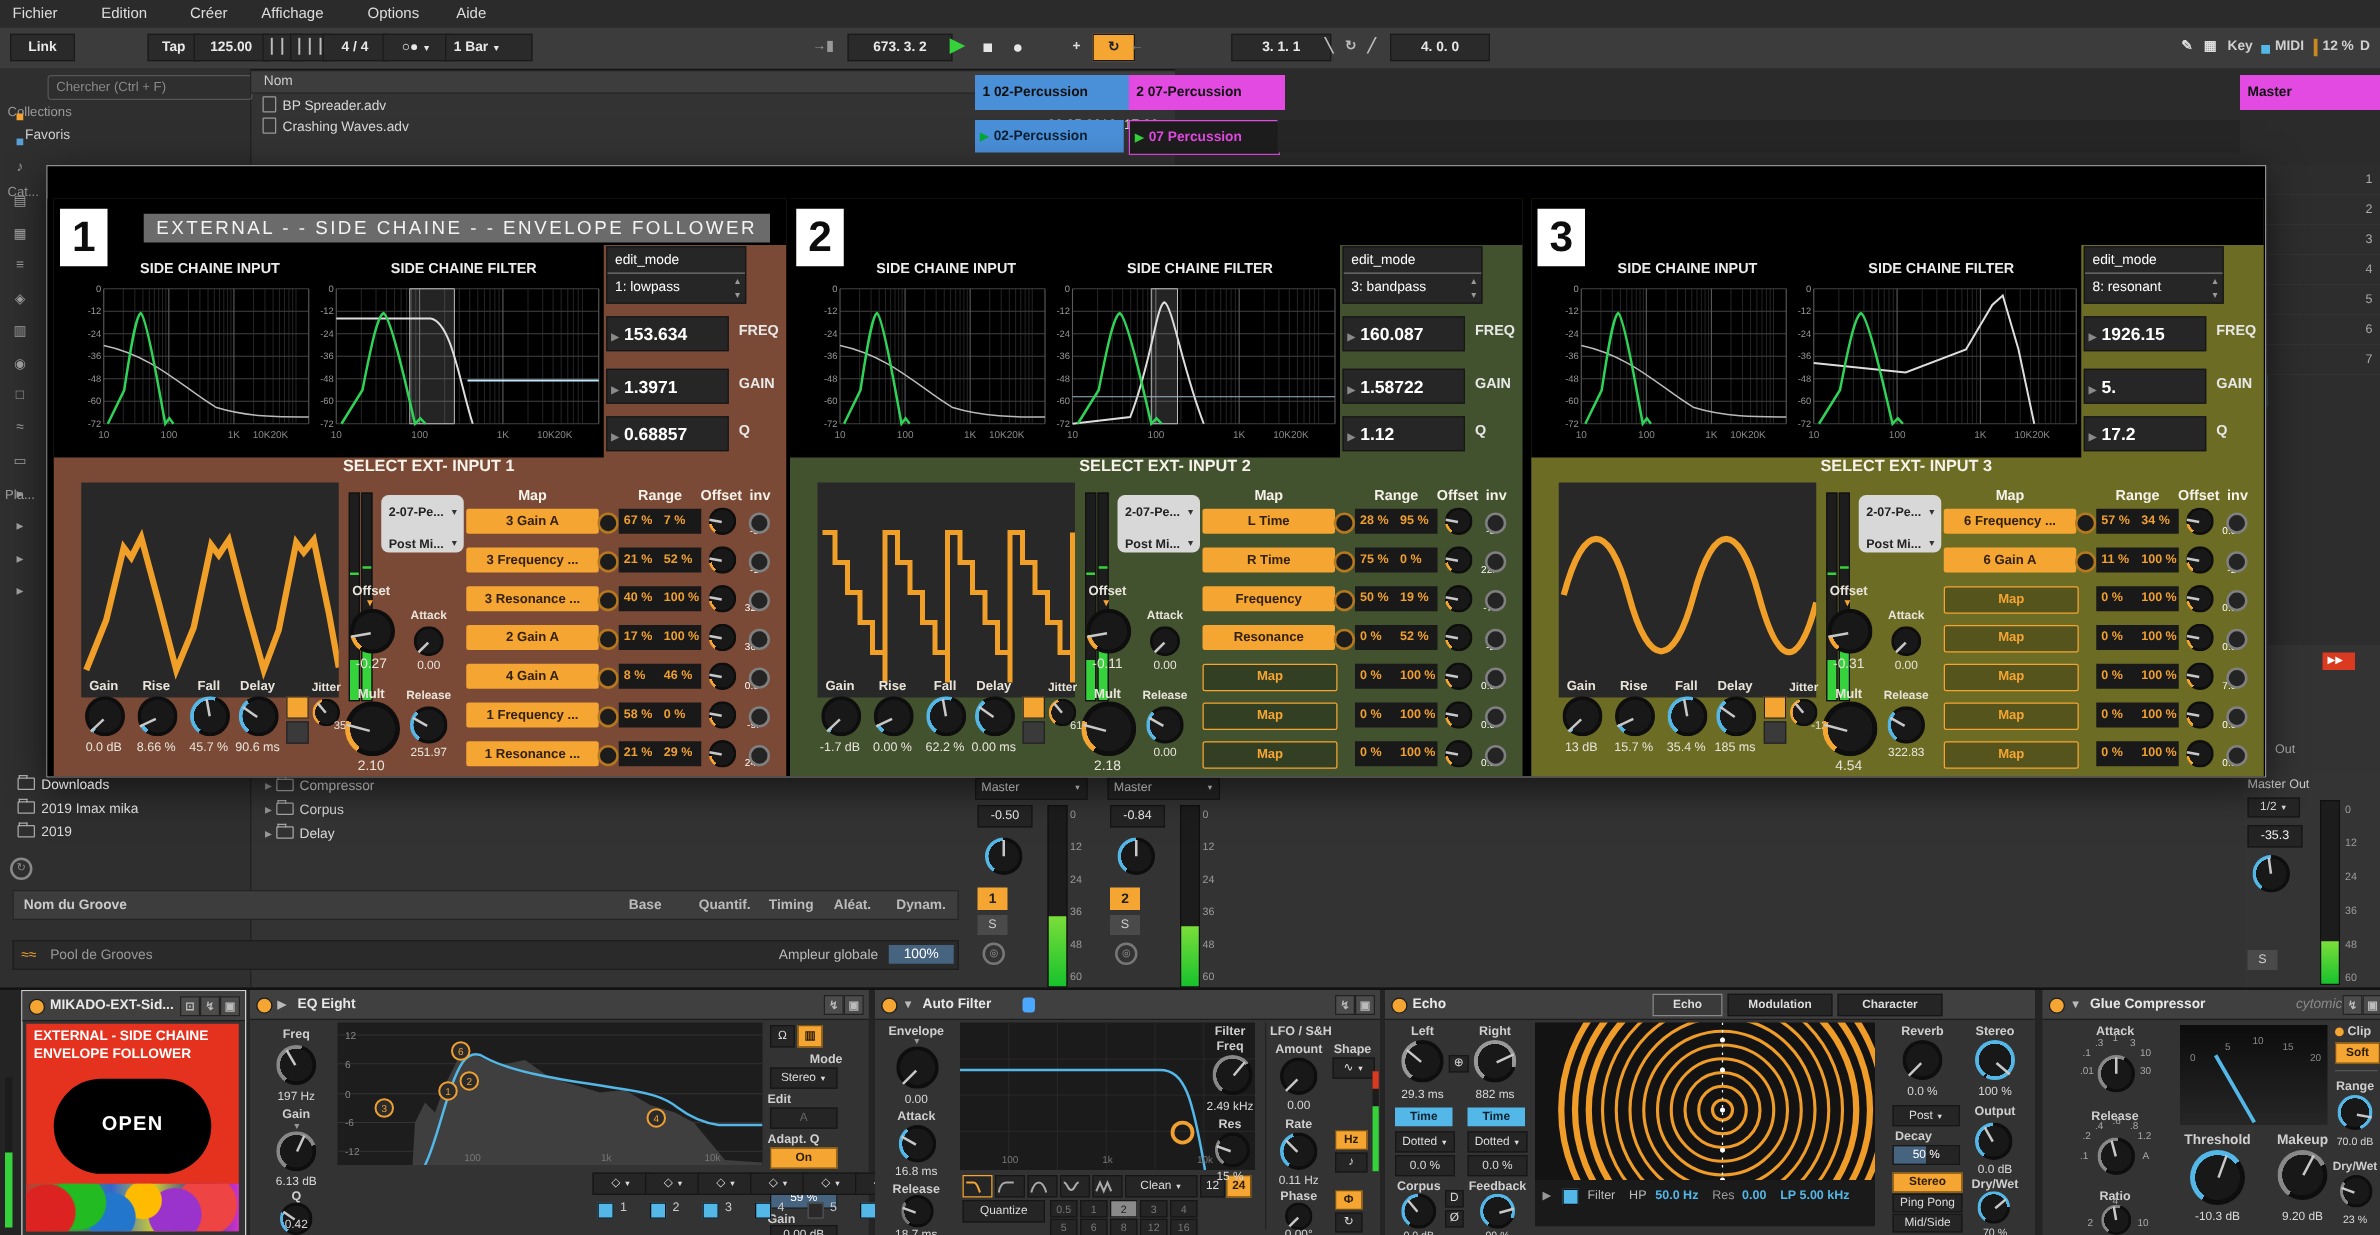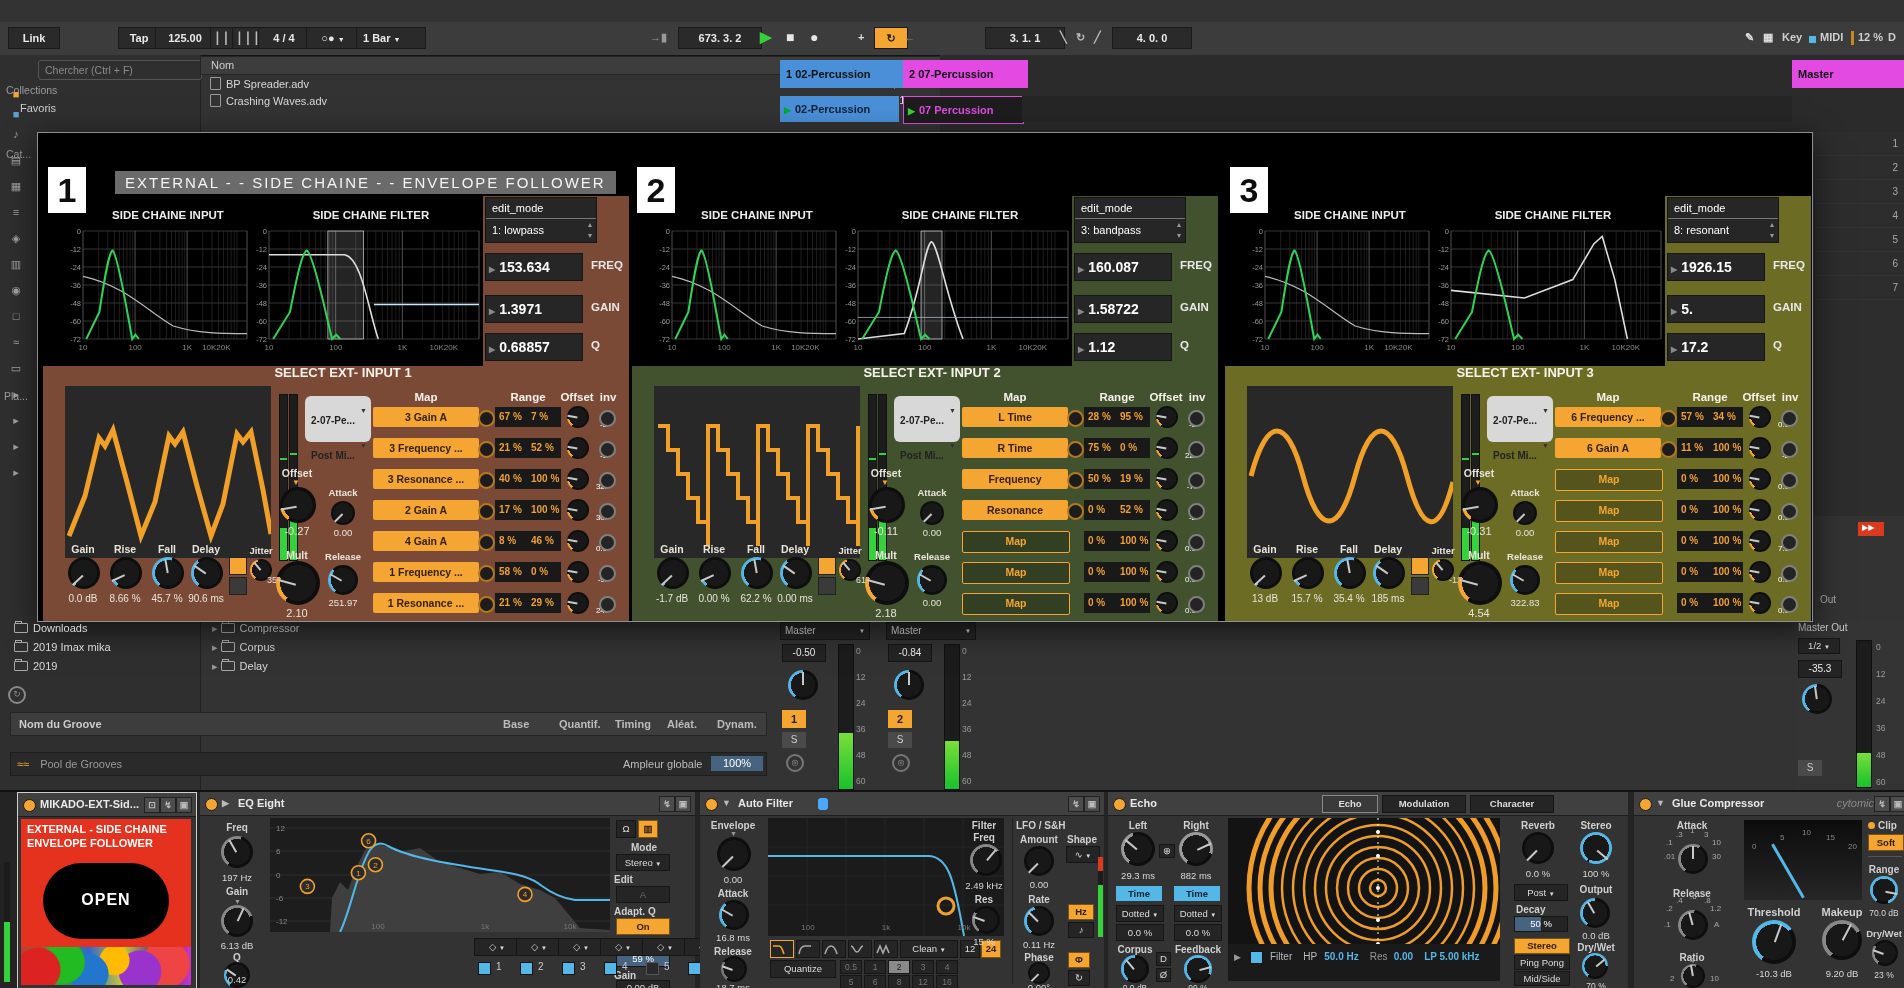--- a/index.html
+++ b/index.html
@@ -40,21 +40,21 @@
   .emspin{position:absolute;right:4px;top:0;color:#999;font-size:8px;line-height:11px}
   .numbox{position:absolute;left:442px;width:96px;height:26px;background:#262626;border:1px solid #161616;
           color:#fff;font-size:14px;font-weight:bold;line-height:26px}
   .numbox .tri{color:#8a8a8a;font-size:8px;margin:0 4px 0 3px}
   .nblab{position:absolute;left:548px;width:40px;color:#e8e8e8;font-size:11.5px;font-weight:bold}
   .wavebox{position:absolute;left:22px;top:227px;width:206px;height:172px;background:#282828}
   .vm{position:absolute;top:235px;width:7px;height:165px;background:#1d1d1d;border:1px solid #111}
   .vm .fill{position:absolute;left:0;bottom:0;width:100%;background:#35d23c}
   .vm .pk{position:absolute;left:0;width:100%;height:2px;background:#35d23c}
   .srcdd{position:absolute;left:262px;top:237px;width:66px;height:46px;background:#d8d8d8;border-radius:6px;color:#222}
-  .srcdd div{height:21px;line-height:21px;padding:14px 3px 0 6px;font-size:10px;font-weight:bold;position:relative}
+  .srcdd div{height:21px;line-height:21px;padding:4px 3px 0 6px;font-size:10px;font-weight:bold;position:relative}
   .srcdd .dar{position:absolute;right:4px;top:4px;font-size:7px;color:#333}
   .colhd{position:absolute;top:232px;color:#f6f2ea;font-size:11.5px;font-weight:bold;text-align:center}
   .mrow-btn{position:absolute;left:330px;width:106px;height:20px;background:#f5a531;color:#33210b;
             font-size:10.5px;font-weight:bold;text-align:center;line-height:20px;border-radius:2px}
   .mrow-btn.un{background:rgba(0,0,0,.22);border:1px solid #f5a531;color:#f5a531;line-height:18px}
   .radio{position:absolute;left:435px;width:13px;height:13px;border-radius:50%;background:#1c1c1c;border:2px solid #b5781e}
   .rng{position:absolute;left:452px;width:66px;height:20px;background:#191919;color:#f0a030;font-size:10px;font-weight:bold;line-height:20px}
   .rng .r2{position:absolute;left:36px;top:0}
   .rng .r1{position:absolute;left:4px;top:0}
   .dval{position:absolute;width:30px;color:#fff;font-size:8px;text-align:right}
@@ -93,20 +93,28 @@
   .cb{position:absolute;width:11px;height:11px;border:1px solid #111;background:#53b7e8}
   .cb.off{background:#2a2a2a;border:1px solid #555}
   .tick{position:absolute;color:#a8a8a8;font-size:8px}
   svg{display:block}
 </style>
 </head>
 <body>
 
 <div id="app">
 
+  <div class="abs" id="menubar">
+      <div class="mi" style="left: 10px;">Fichier</div>
+      <div class="mi" style="left: 81px;">Edition</div>
+      <div class="mi" style="left: 152px;">Créer</div>
+      <div class="mi" style="left: 209px;">Affichage</div>
+      <div class="mi" style="left: 294px;">Options</div>
+      <div class="mi" style="left: 365px;">Aide</div>
+    </div>
 
   <div class="abs" id="transport">
     <div class="tbox" style="left:8px;width:38px;text-align:center">Link</div>
     <div class="tbox" style="left:118px;width:28px;text-align:center">Tap</div>
     <div class="tbox" style="left:155px;width:46px;text-align:center">125.00</div>
     <div class="tbox" style="left:210px;width:18px;text-align:center;color:#bbb">▏▏▏</div>
     <div class="tbox" style="left:232px;width:18px;text-align:center;color:#bbb">▏▏▏</div>
     <div class="tbox" style="left:258px;width:38px;text-align:center">4 / 4</div>
     <div class="tbox" style="left:306px;width:40px;text-align:center"><span>○●</span> <span style="font-size:7px">▼</span></div>
     <div class="tbox" style="left:356px;width:56px"><span>1 Bar</span> <span style="font-size:7px">▼</span></div>
@@ -1220,21 +1228,21 @@
             <circle cx="255" cy="76.38" r="7" fill="#2b2b2b" stroke="#f0a030" stroke-width="1.6"></circle>
             <text x="255" y="79.38" fill="#f0a030" font-size="8" text-anchor="middle" font-family="&quot;Liberation Sans&quot;,sans-serif">4</text>
             <text x="108" y="111" fill="#777" font-size="8" text-anchor="middle" font-family="&quot;Liberation Sans&quot;,sans-serif">100</text>
             <text x="215" y="111" fill="#777" font-size="8" text-anchor="middle" font-family="&quot;Liberation Sans&quot;,sans-serif">1k</text>
             <text x="300" y="111" fill="#777" font-size="8" text-anchor="middle" font-family="&quot;Liberation Sans&quot;,sans-serif">10k</text>
           </svg>
         </div>
 
       <div class="dbox" style="left:416px;top:28px;width:18px;height:16px;line-height:16px">Ω</div>
       <div class="obox" style="left:438px;top:28px;width:18px;height:16px;line-height:16px">▥</div>
-      <div class="dlab" style="left:414px;top:50px;width:60px;text-align:center">Mode</div>
+      <div class="dlab" style="left:414px;top:50px;width:60px;text-align:right">Mode</div>
       <div class="dbox" style="left:416px;top:62px;width:52px;height:15px;line-height:15px"><span>Stereo</span> <span style="font-size:6px">▼</span></div>
       <div class="dlab" style="left:414px;top:82px;width:60px;text-align:left">Edit</div>
       <div class="dbox" style="left:416px;top:94px;width:52px;height:15px;line-height:15px;color:#666">A</div>
       <div class="dlab" style="left:414px;top:114px;width:60px;text-align:left">Adapt. Q</div>
       <div class="obox" style="left:416px;top:126px;width:52px;height:15px;line-height:15px">On</div>
       <div class="dlab" style="left:414px;top:146px;width:60px;text-align:left">Scale</div>
       <div class="dbox" style="left:416px;top:158px;width:52px;height:15px;line-height:15px;background:#46637f;color:#fff">59 %</div>
       <div class="dlab" style="left:414px;top:178px;width:60px;text-align:left">Gain</div>
       <div class="dbox" style="left:416px;top:188px;width:52px;height:14px;line-height:14px">0.00 dB</div>
     <div class="abs" style="height: 50px; left: 274px; top: 146px; position: absolute;">

